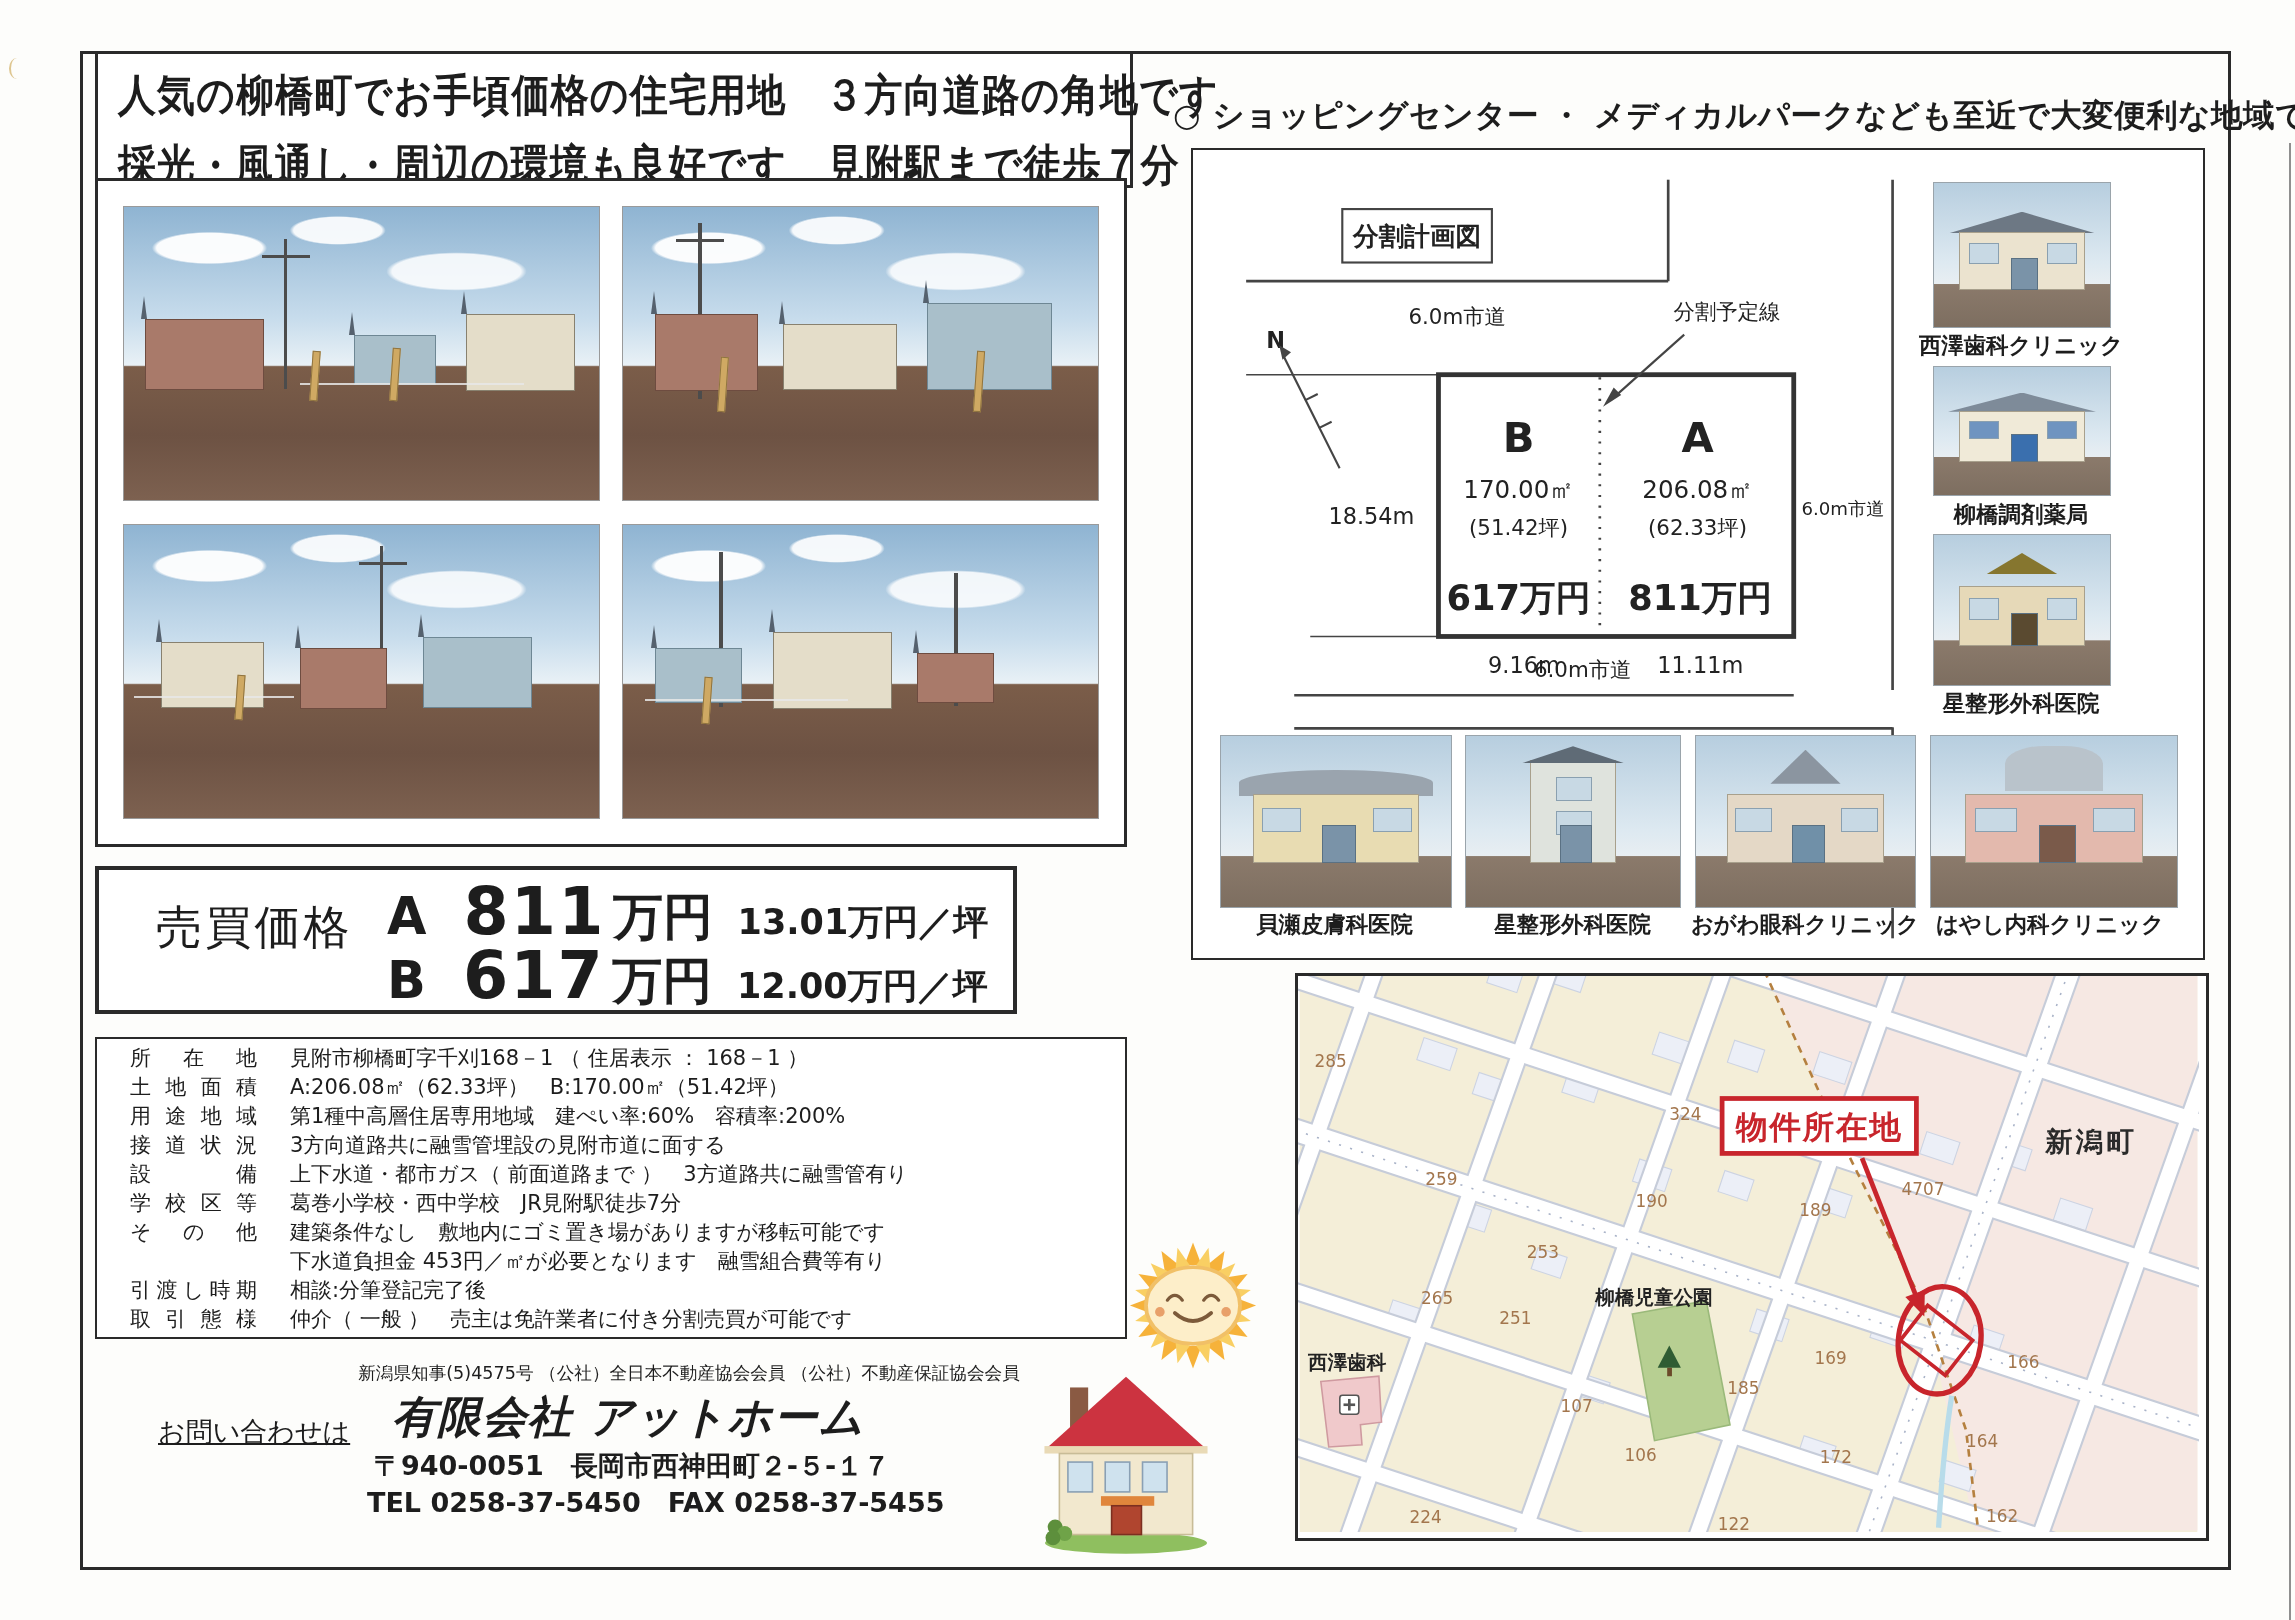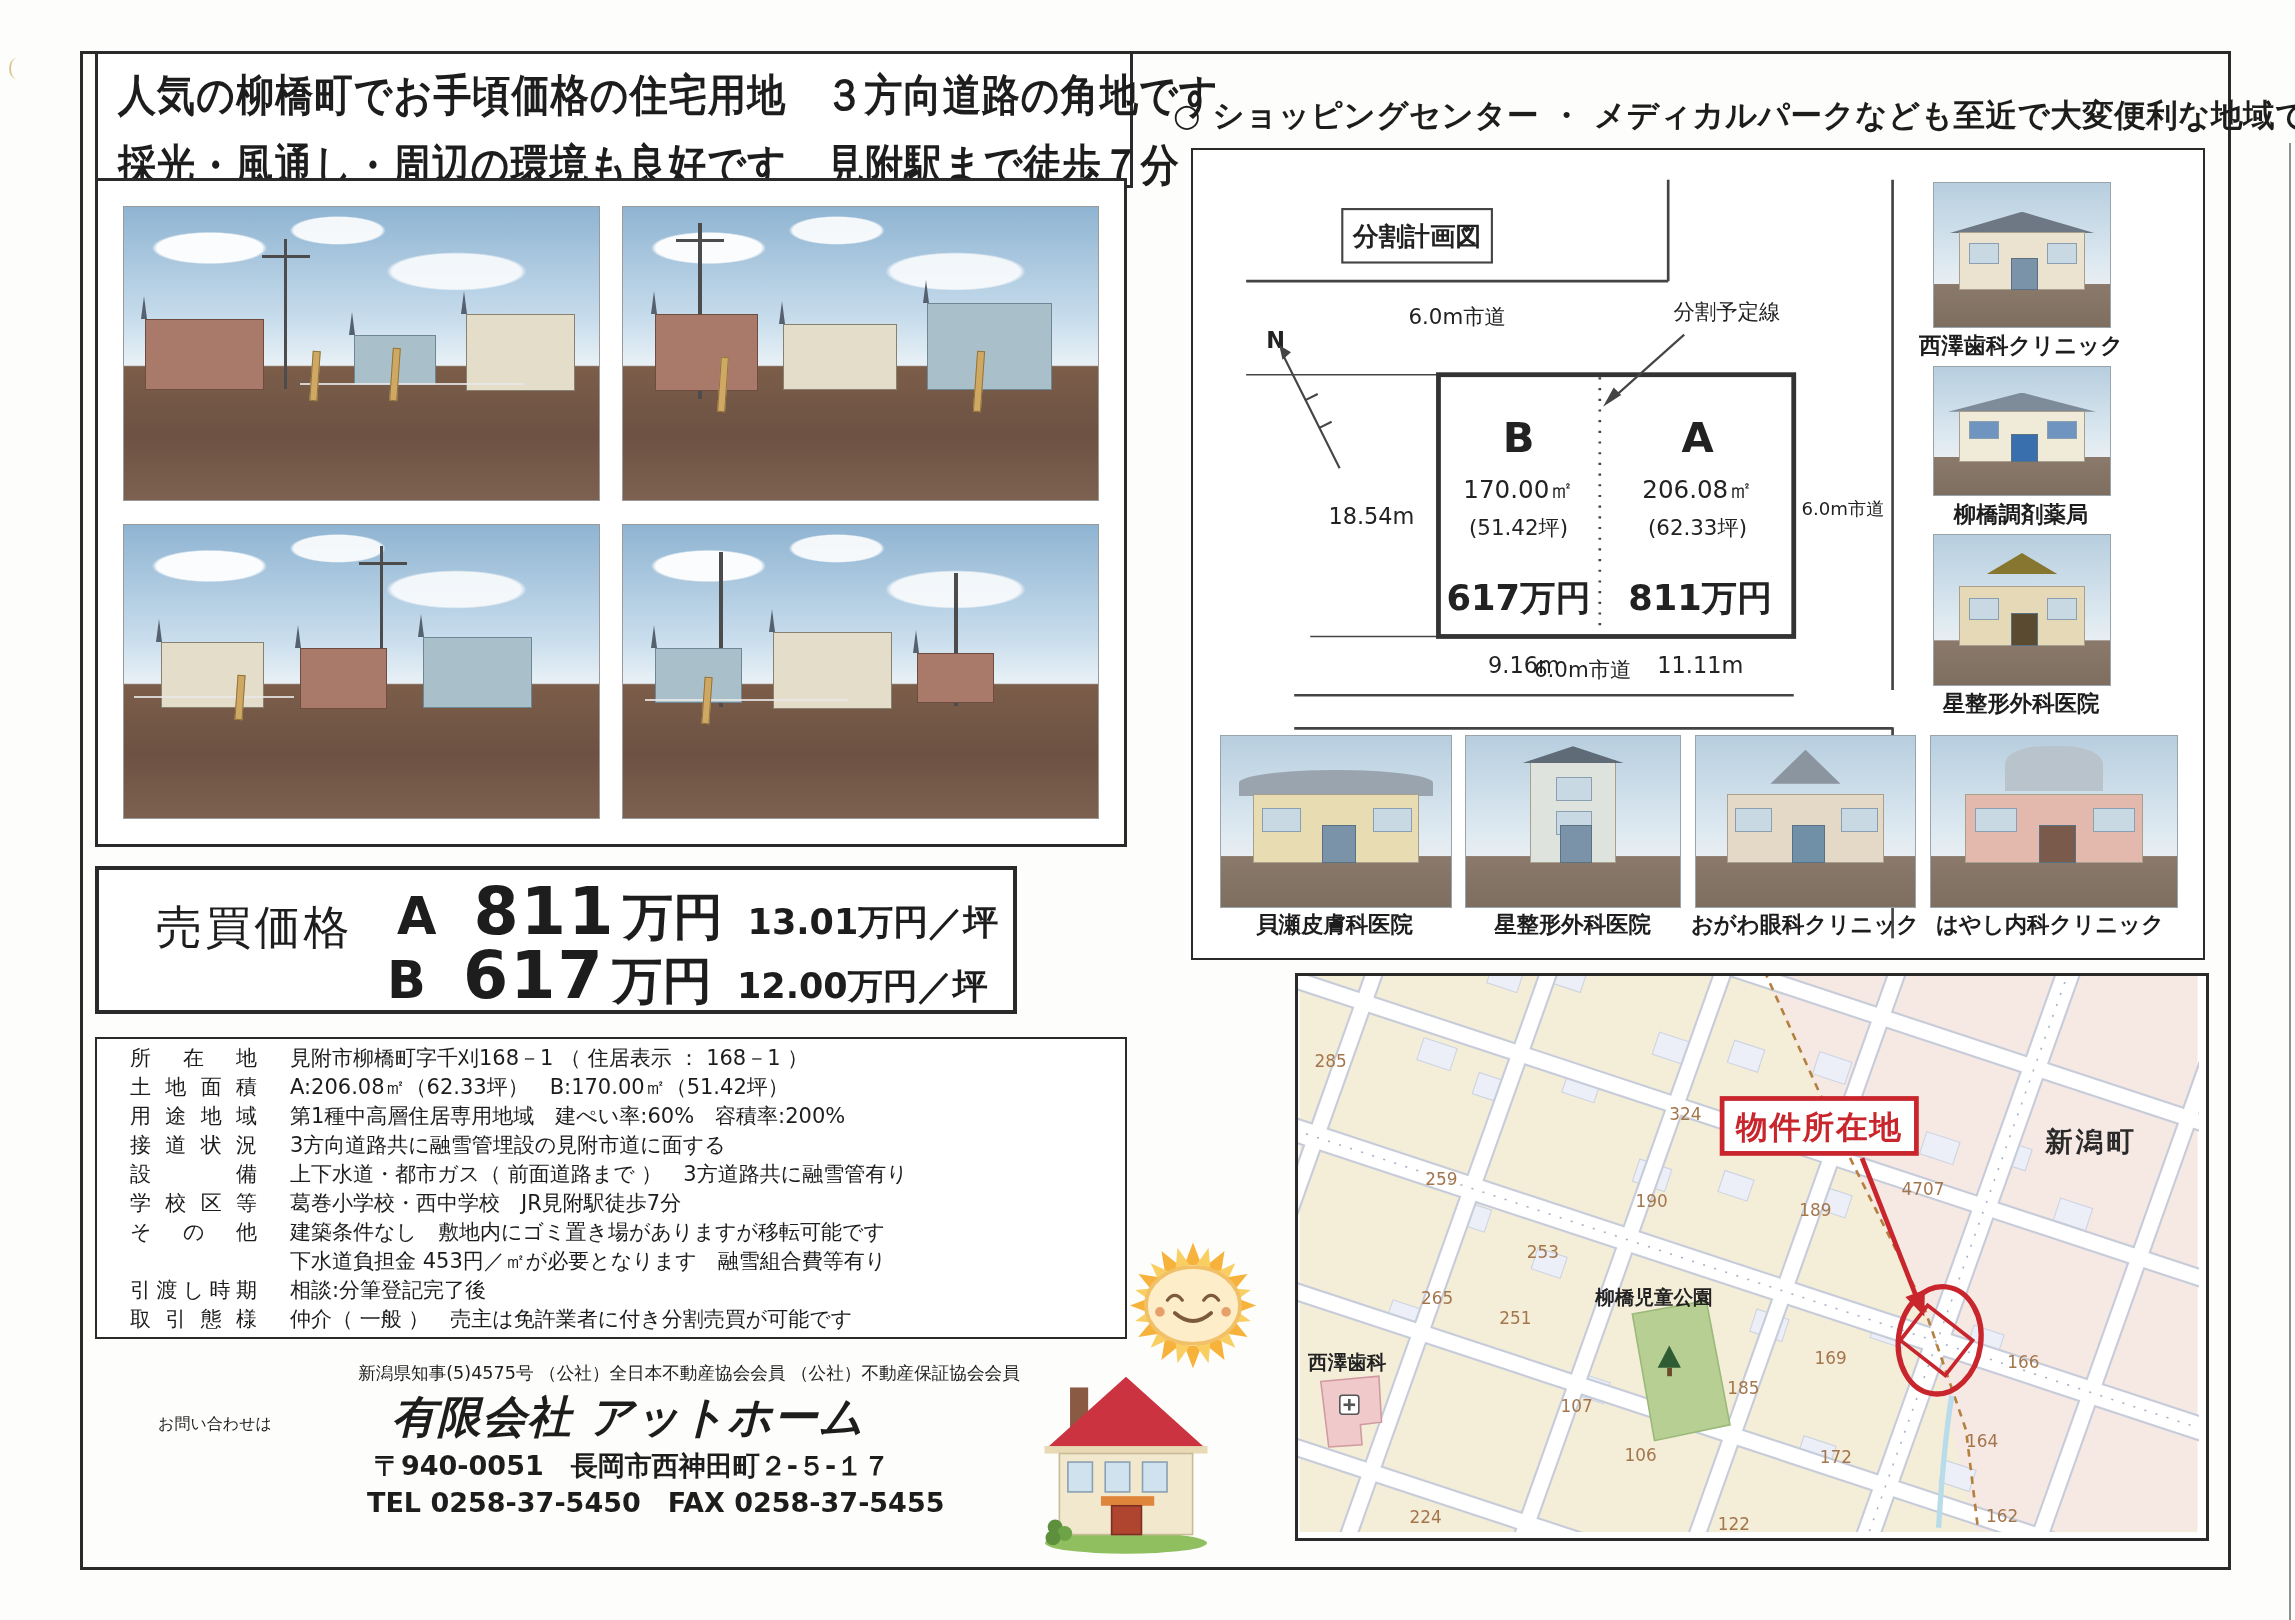--- a/index.html
+++ b/index.html
@@ -37,21 +37,21 @@
   .price-row .lot{font-size:51px;font-weight:700;margin-right:37px;}
   .price-row .amt{font-size:65px;font-weight:700;letter-spacing:2.1px;}
   .price-row .yen{font-size:50px;font-weight:700;margin-left:7.5px;}
   .price-row .per{font-size:35px;font-weight:600;margin-left:24.6px;}
   .details-box{left:95px;top:1037px;width:1032px;height:302px;border-width:2.7px;padding-top:5.3px;box-sizing:border-box;}
   .d-row{display:flex;line-height:29px;font-size:21px;}
   .d-label{width:127px;margin-left:33px;text-align:justify;text-align-last:justify;flex:none;}
   .d-val{margin-left:33px;white-space:nowrap;}
   
   .c-license{left:299px;top:1361px;width:780px;text-align:center;font-size:17.6px;white-space:nowrap;}
-  .c-inquiry{left:158px;top:1414px;font-size:16px;}
+  .c-inquiry{left:158px;top:1414px;font-size:27px;text-decoration:underline;}
   .c-company{left:392px;top:1388px;font-size:44px;font-weight:900;letter-spacing:1.1px;font-style:italic;}
   .c-addr{left:374px;top:1448px;font-size:27px;font-weight:600;}
   .c-tel{left:367px;top:1485px;font-size:27px;font-weight:600;}
   .c-url{left:367px;top:1521px;font-size:27px;font-weight:600;}
   
   .outer-frame{left:80px;top:51px;width:2145px;height:1513px;border:3.2px solid #2a2a2a;background:transparent;}
   .right-headline{left:1173px;top:95px;font-size:31.5px;font-weight:800;white-space:nowrap;letter-spacing:0.5px;}
   .division-box{left:1191px;top:148px;width:1010px;height:808px;border-width:2.7px;}
   .map-box{left:1295px;top:973px;width:908px;height:562px;border-width:3.2px;}
   .clinic-photo{position:absolute;border:0.5px solid #9aa4ab;overflow:hidden;
@@ -120,21 +120,21 @@
       <div class="house h-blue" style="left:32px;top:123px;width:85px;height:53px;"></div>
       <div class="house h-tan" style="left:150px;top:107px;width:117px;height:75px;"></div>
       <div class="house h-red" style="left:294px;top:128px;width:75px;height:48px;"></div>
       <div class="fence" style="left:21.4px;top:174px;width:203px;"></div>
       <div class="stake" style="left:80px;top:152px;height:45px;"></div>
     </div>
   </div>
 
   <div class="frame price-box">
     <div class="price-label">売買価格</div>
-    <div class="price-row" style="top:4.3px;margin-left:10px;">
+    <div class="price-row" style="top:4.3px;">
       <span class="lot">A</span><span class="amt">811</span><span class="yen">万円</span><span class="per">13.01万円／坪</span>
     </div>
     <div class="price-row" style="top:68px;">
       <span class="lot">B</span><span class="amt">617</span><span class="yen">万円</span><span class="per">12.00万円／坪</span>
     </div>
   </div>
 
   <div class="frame details-box">
     <div class="d-row">
         <div class="d-label">所在地</div>

